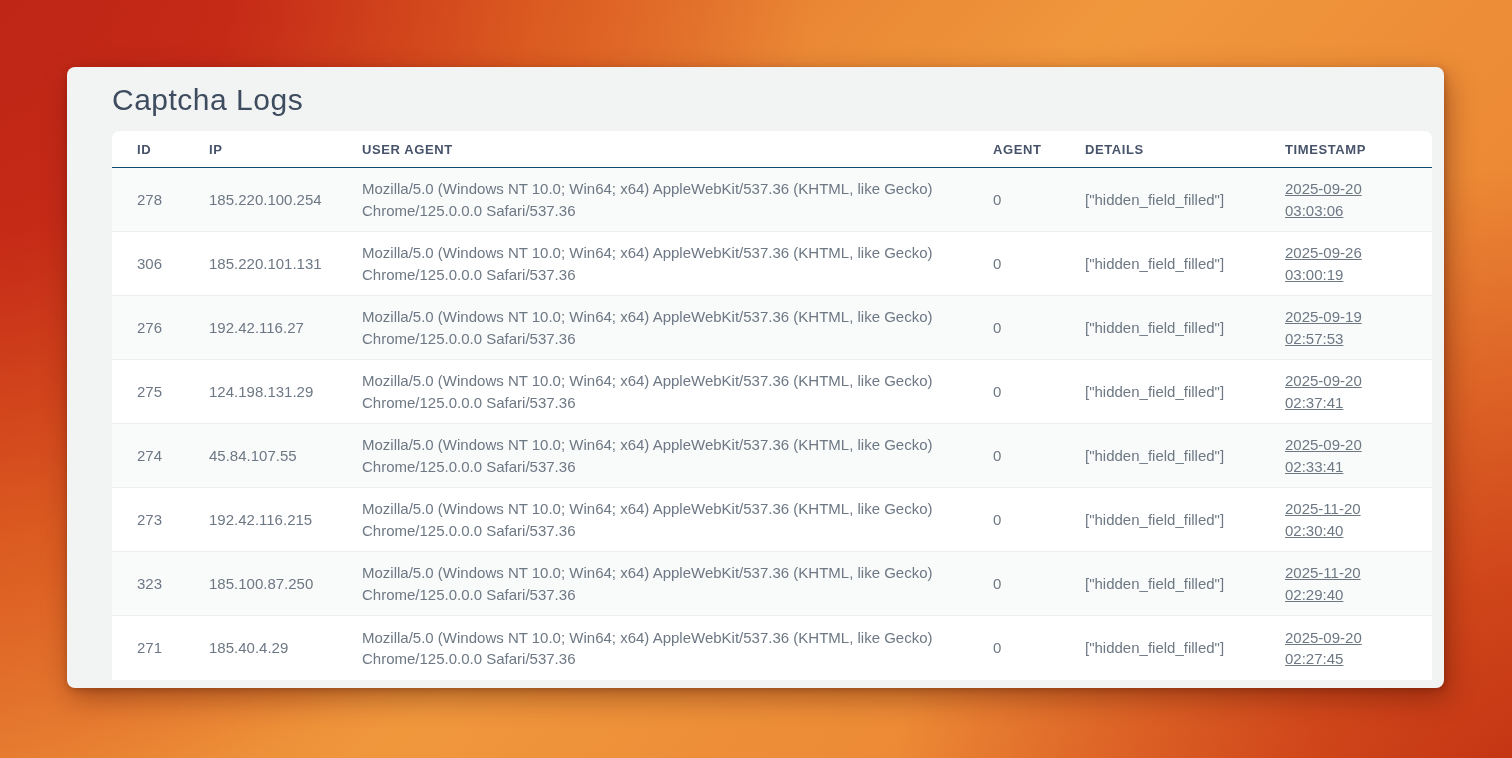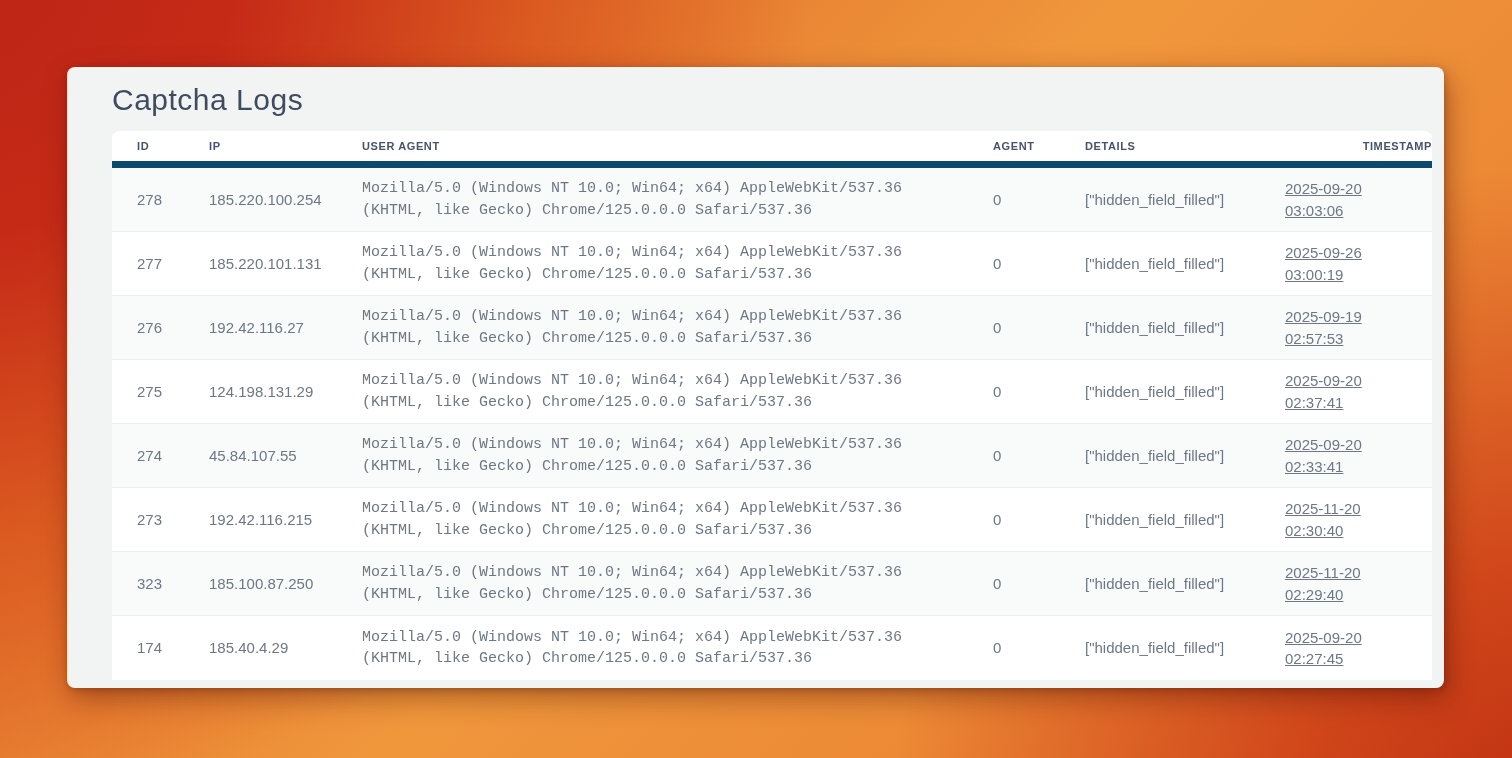--- a/index.html
+++ b/index.html
@@ -51,44 +51,44 @@
   col.c-ua        { width: 631px; }
   col.c-score     { width: 92px; }
   col.c-details   { width: 200px; }
   col.c-timestamp { width: 172px; }
 
   thead th {
     height: 37px;
     text-align: left;
     vertical-align: middle;
     padding-left: 25px;
-    font-size: 11px;
+    font-size: 13px;
     font-weight: 700;
     letter-spacing: 0.6px;
     color: #47536a;
-    border-bottom: 7px solid #0c4a6e;
+    border-bottom: 1px solid #0c4a6e;
     background: #ffffff;
   }
   thead th:first-child { border-top-left-radius: 8px; }
-  thead th:last-child  { border-top-right-radius: 8px; text-align: right; }
+  thead th:last-child  { border-top-right-radius: 8px; }
 
   tbody td {
     height: 64px;
     vertical-align: middle;
     padding-left: 25px;
     font-size: 15px;
     line-height: 21.5px;
     color: #6d7884;
     border-bottom: 1px solid #eceef0;
     background: #ffffff;
   }
   tbody tr:nth-child(odd) td { background: #f9fafa; }
   tbody tr:last-child td { border-bottom: none; }
 
-  .ua-text { display: inline-block; max-width: 585px; font-family: Liberation Mono, monospace; }
+  .ua-text { display: inline-block; max-width: 585px; }
   .ts-text { display: inline-block; max-width: 102px; text-decoration: underline; }
 </style>
 </head>
 <body>
 
 <div class="card">
   <h1 class="page-title">Captcha Logs</h1>
 
   <table class="logs">
     <colgroup>
@@ -114,21 +114,21 @@
         <tr>
           <td>278</td>
           <td>185.220.100.254</td>
           <td><span class="ua-text">Mozilla/5.0 (Windows NT 10.0; Win64; x64) AppleWebKit/537.36 (KHTML, like Gecko) Chrome/125.0.0.0 Safari/537.36</span></td>
           <td>0</td>
           <td>["hidden_field_filled"]</td>
           <td><span class="ts-text">2025-09-20 03:03:06</span></td>
         </tr>
 
         <tr>
-          <td>277</td>
+          <td>306</td>
           <td>185.220.101.131</td>
           <td><span class="ua-text">Mozilla/5.0 (Windows NT 10.0; Win64; x64) AppleWebKit/537.36 (KHTML, like Gecko) Chrome/125.0.0.0 Safari/537.36</span></td>
           <td>0</td>
           <td>["hidden_field_filled"]</td>
           <td><span class="ts-text">2025-09-26 03:00:19</span></td>
         </tr>
 
         <tr>
           <td>276</td>
           <td>192.42.116.27</td>
@@ -168,21 +168,21 @@
         <tr>
           <td>323</td>
           <td>185.100.87.250</td>
           <td><span class="ua-text">Mozilla/5.0 (Windows NT 10.0; Win64; x64) AppleWebKit/537.36 (KHTML, like Gecko) Chrome/125.0.0.0 Safari/537.36</span></td>
           <td>0</td>
           <td>["hidden_field_filled"]</td>
           <td><span class="ts-text">2025-11-20 02:29:40</span></td>
         </tr>
 
         <tr>
-          <td>174</td>
+          <td>271</td>
           <td>185.40.4.29</td>
           <td><span class="ua-text">Mozilla/5.0 (Windows NT 10.0; Win64; x64) AppleWebKit/537.36 (KHTML, like Gecko) Chrome/125.0.0.0 Safari/537.36</span></td>
           <td>0</td>
           <td>["hidden_field_filled"]</td>
           <td><span class="ts-text">2025-09-20 02:27:45</span></td>
         </tr>
       </tbody>
   </table>
 </div>
 

